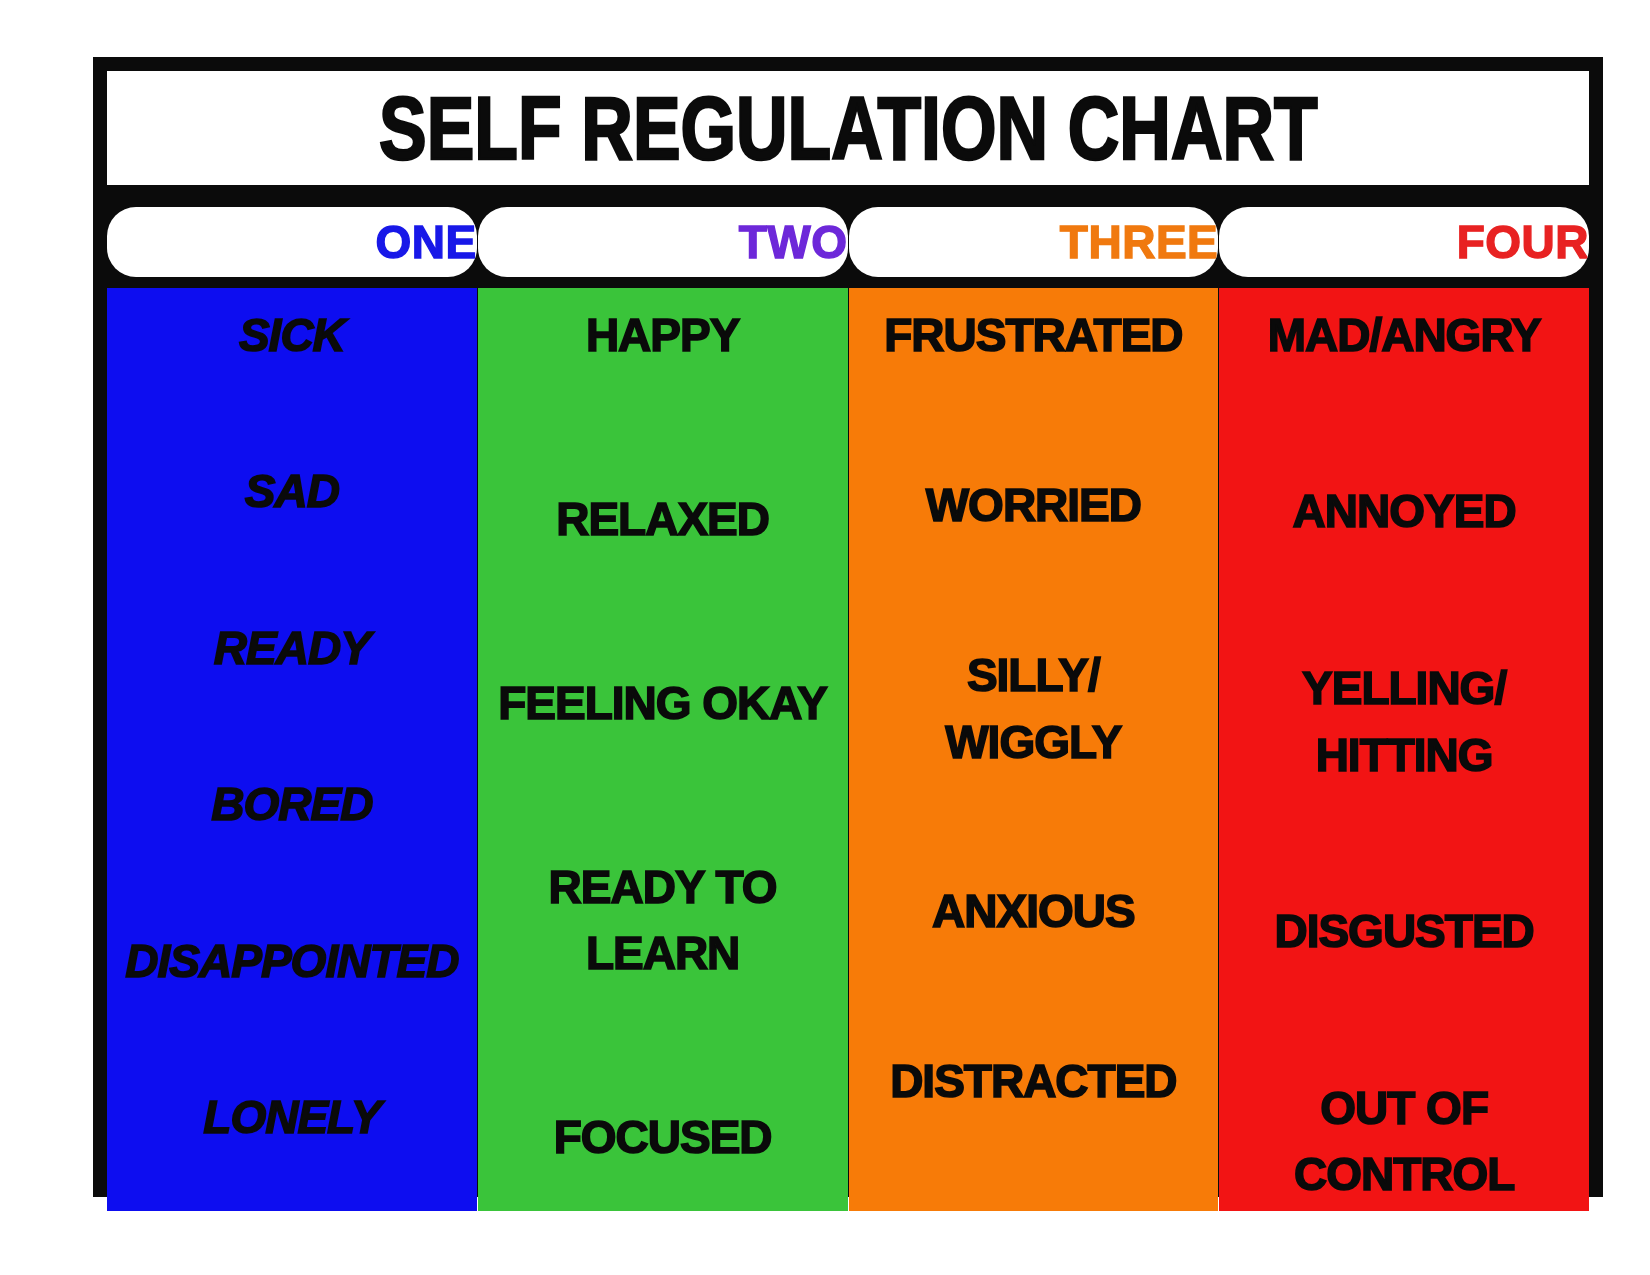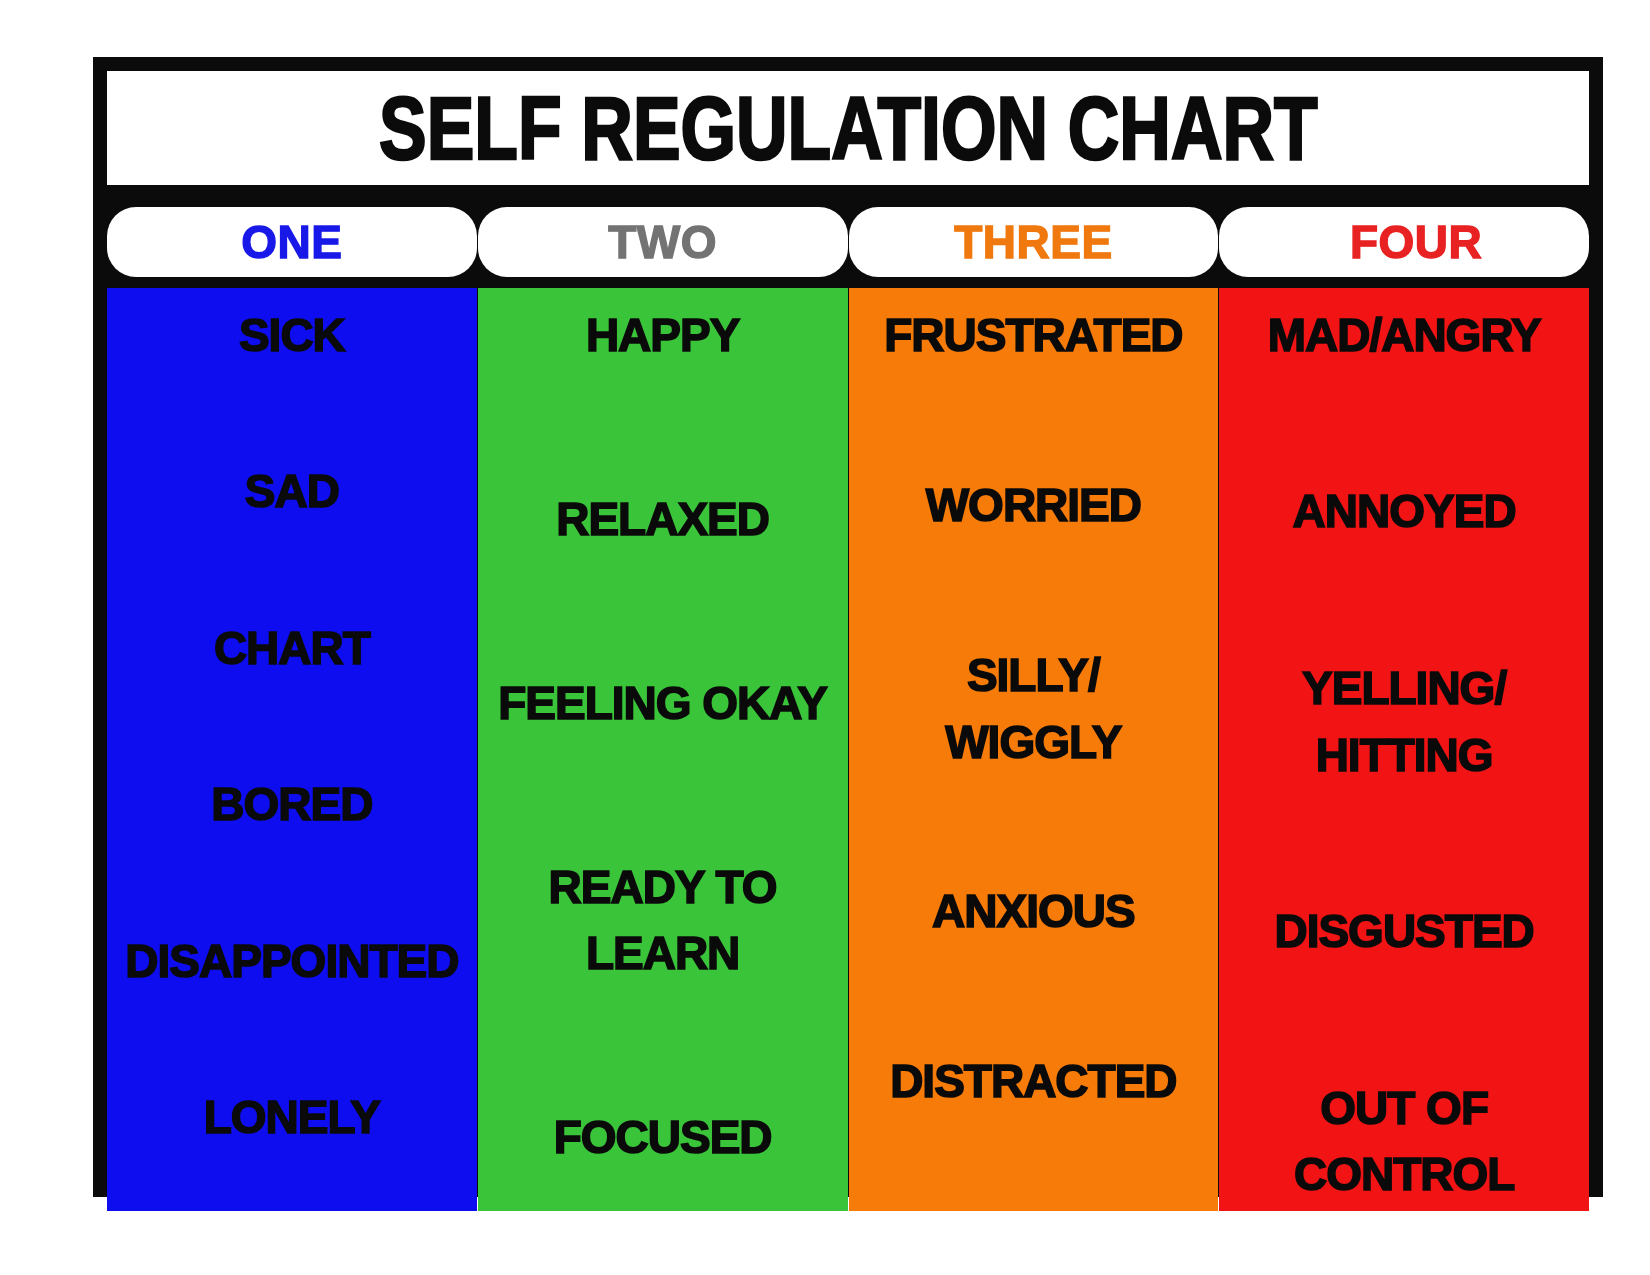--- a/index.html
+++ b/index.html
@@ -49,21 +49,21 @@
     transform-origin: center;
   }
   .sep {
     grid-column: 1 / -1;
     background: #0b0b0b;
   }
   .header-cell {
     background: #ffffff;
     display: flex;
     align-items: center;
-    justify-content: center;
+    justify-content: flex-end;
     overflow: hidden;
     border-radius: 29px;
   }
   .header-text {
     font-size: 46px;
     font-weight: 900;
     letter-spacing: 0.5px;
     white-space: nowrap;
     -webkit-text-stroke: 1.4px currentColor;
   }
@@ -100,35 +100,35 @@
     <div class="title-cell">
       <span class="title-text">SELF REGULATION CHART</span>
     </div>
 
     <div class="sep"></div>
 
     <div class="header-cell">
       <span class="header-text" style="color: rgb(24, 24, 232);">ONE</span>
     </div>
     <div class="header-cell">
-      <span class="header-text" style="color: #737373;">TWO</span>
+      <span class="header-text" style="color: #6d28d9;">TWO</span>
     </div>
     <div class="header-cell">
       <span class="header-text" style="color: rgb(240, 121, 15);">THREE</span>
     </div>
     <div class="header-cell">
       <span class="header-text" style="color: rgb(232, 34, 34); margin-left: 24px;">FOUR</span>
     </div>
 
     <div class="sep"></div>
 
-    <div class="body-cell pad-b-md" style="background-color: rgb(13, 13, 240);">
+    <div class="body-cell pad-b-md" style="background-color: rgb(13, 13, 240); font-style: italic;">
       <div class="word">SICK</div>
       <div class="word">SAD</div>
-      <div class="word">CHART</div>
+      <div class="word">READY</div>
       <div class="word">BORED</div>
       <div class="word">DISAPPOINTED</div>
       <div class="word">LONELY</div>
     </div>
 
     <div class="body-cell pad-b-lg" style="background-color: rgb(58, 196, 58);">
       <div class="word">HAPPY</div>
       <div class="word">RELAXED</div>
       <div class="word">FEELING OKAY</div>
       <div class="word">READY TO

